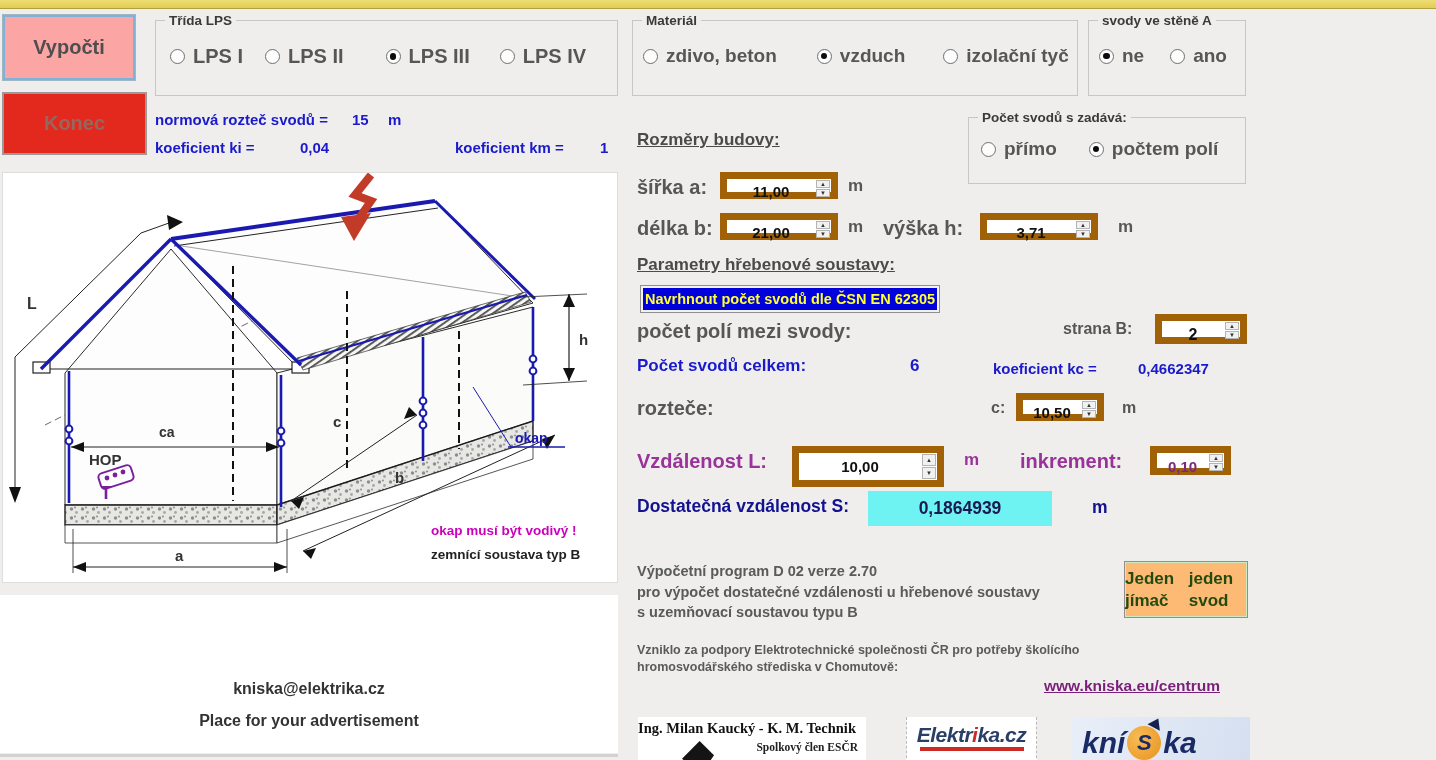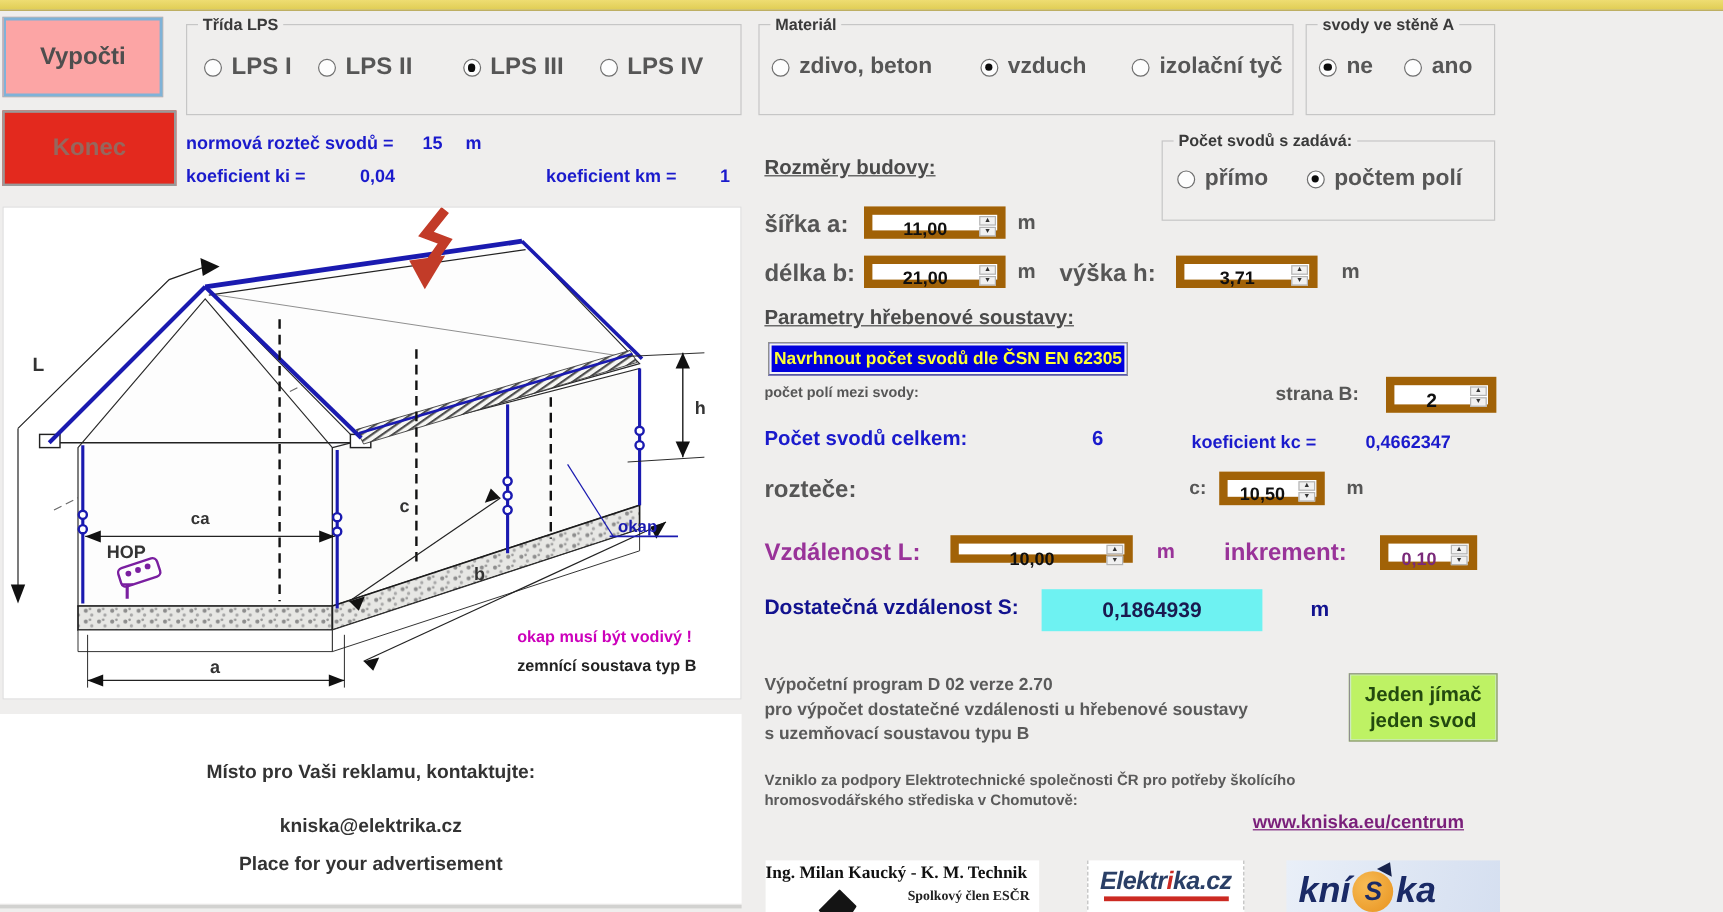--- a/index.html
+++ b/index.html
@@ -68,22 +68,22 @@
 
   
   .resultbox { position:absolute; left:868px; top:491px; width:184px; height:35px;
     background:#6ef2f2; display:flex; align-items:center; justify-content:center;
     font-weight:bold; font-size:17.5px; color:#1a1a50; }
 
   
   .progtxt { position:absolute; left:637px; top:561px; font-weight:bold; font-size:14.5px;
     color:#5a5a5a; line-height:20.5px; white-space:nowrap; }
   .btn-single { position:absolute; left:1124px; top:561px; width:124px; height:57px;
-    background:#bef264; border:1px solid #8f8f8f; box-shadow:inset 0 0 0 1px #cdeac0;
-    color:#234a0f; font-weight:bold; font-size:17px; display:flex; flex-direction:column;
+    background:#fdba74; border:1px solid #8f8f8f; box-shadow:inset 0 0 0 1px #cdeac0;
+    color:#234a0f; font-weight:bold; font-size:17px; display:flex; flex-direction:row;
     align-items:center; justify-content:center; line-height:22px; }
   .supporttxt { position:absolute; left:637px; top:642px; font-weight:bold; font-size:12.5px;
     color:#5a5a5a; line-height:17px; white-space:nowrap; }
   .weblink { position:absolute; left:1044px; top:677px; font-weight:bold; font-size:15.5px;
     color:#7a1f7a; text-decoration:underline; white-space:nowrap; }
 
   
   .logo { position:absolute; top:717px; height:46px; background:#fff; overflow:hidden; }
   .logo-km { left:638px; width:228px; font-family:"Liberation Serif", serif; }
   .logo-km .t1 { display:block; font-weight:bold; font-size:14.5px;
@@ -338,21 +338,21 @@
       <span class="su"></span>
       <span class="sd"></span>
     </span>
   </div>
   <span class="funit" style="left:1118px;top:217px;">m</span>
 
   <span class="heading" style="left:637px;top:255px;">Parametry hřebenové soustavy:</span>
 
   <div class="btn-propose">Navrhnout počet svodů dle ČSN EN 62305</div>
 
-  <span class="flabel" style="left:637px;top:320px;font-size:12px;">počet polí mezi svody:</span>
+  <span class="flabel" style="left:637px;top:320px;font-size:20px;">počet polí mezi svody:</span>
   <span class="flabel" style="left:1063px;top:320px;font-size:16px;">strana B:</span>
   <div class="numbox" style="left:1155px;top:314px;width:92px;height:30px;">
     <span class="nval" style="line-height:28px;font-size:16px;">2</span>
     <span class="spin">
       <span class="su"></span>
       <span class="sd"></span>
     </span>
   </div>
 
   <span class="blue17" style="left:637px;top:356px;">Počet svodů celkem:</span>
@@ -365,21 +365,21 @@
   <div class="numbox" style="left:1016px;top:393px;width:88px;height:28px;">
     <span class="nval">10,50</span>
     <span class="spin">
       <span class="su"></span>
       <span class="sd"></span>
     </span>
   </div>
   <span class="funit" style="left:1122px;top:399px;font-size:16px;">m</span>
 
   <span class="flabel purple" style="left:637px;top:450px;">Vzdálenost  L:</span>
-  <div class="numbox" style="left:792px;top:446px;width:152px;height:23px;">
+  <div class="numbox" style="left:792px;top:446px;width:152px;height:41px;">
     <span class="nval" style="line-height:27px;">10,00</span>
     <span class="spin">
       <span class="su"></span>
       <span class="sd"></span>
     </span>
   </div>
   <span class="funit purple" style="left:964px;top:450px;">m</span>
   <span class="flabel purple" style="left:1020px;top:450px;">inkrement:</span>
   <div class="numbox" style="left:1150px;top:446px;width:81px;height:29px;">
     <span class="nval" style="line-height:27px;color:#7a2a7a;">0,10</span>
@@ -425,19 +425,18 @@
       <span>kní</span>
       <span class="ball">
           <span class="bird"></span>
           <span>S</span>
         </span>
       <span>ka</span>
     </div>
   </div>
 
   <div class="panel ad-panel">
-    <div class="adline" style="top:40px;">Místo pro Vaši reklamu, kontaktujte:</div>
     <div class="adline" style="top:85px;">kniska@elektrika.cz</div>
     <div class="adline" style="top:117px;">Place for your advertisement</div>
   </div>
   <div class="bottom-strip"></div>
 
 </div>
 
 </body></html>

